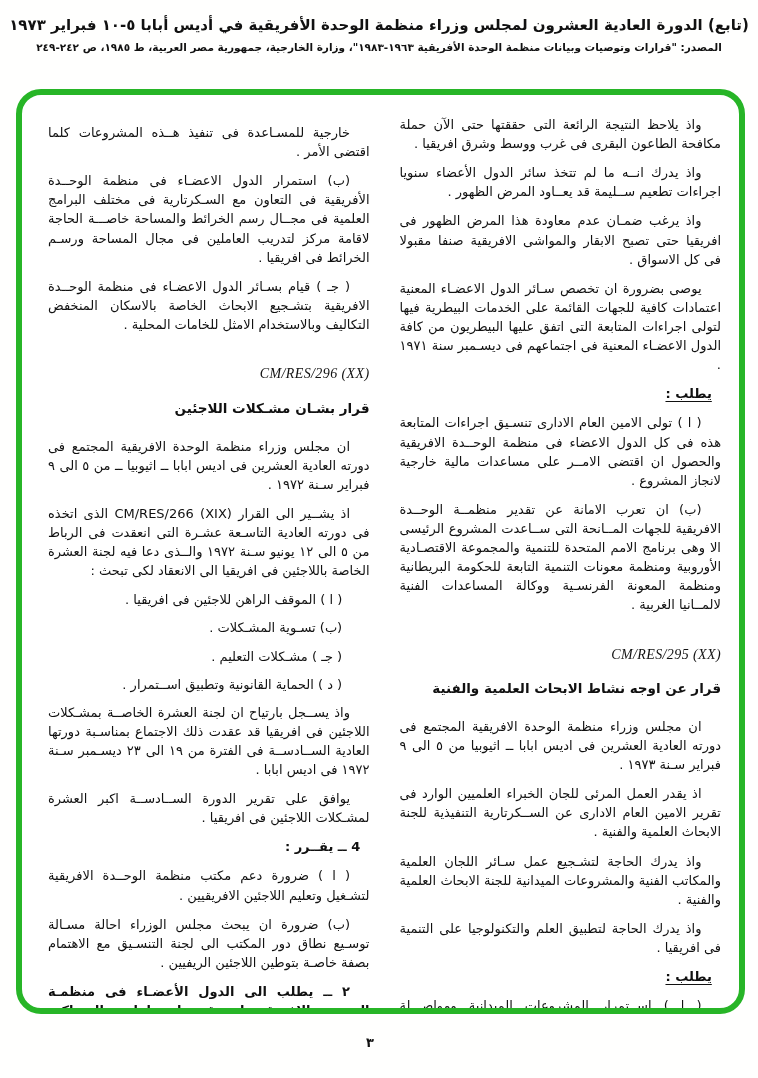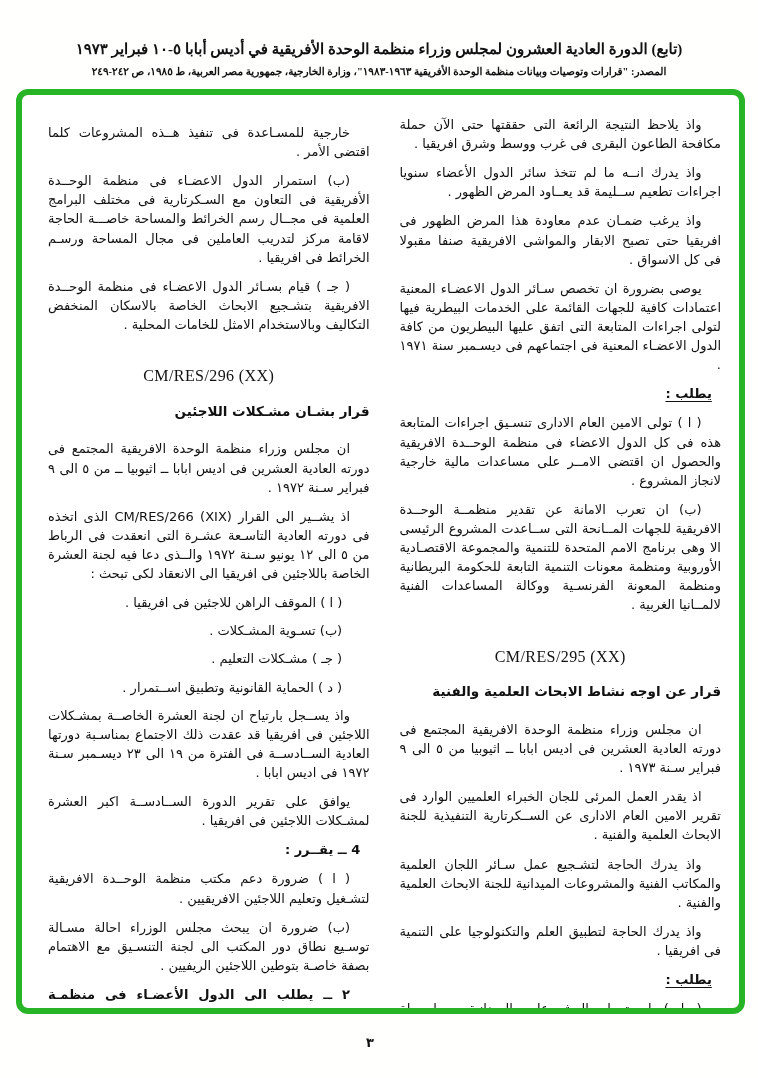--- a/index.html
+++ b/index.html
@@ -4,53 +4,54 @@
 <style>
   html,body { margin:0; padding:0; background:#ffffff; }
   .page {
     position:relative;
     width:758px; height:1078px;
     background:#fffffe;
     font-family:"DejaVu Sans", sans-serif;
     color:#111;
     overflow:hidden;
   }
-  .header { padding-top:40px; text-align:center; direction:rtl;font-family:Liberation Serif, serif; }
+  .header { padding-top:16px; text-align:center; direction:rtl; }
   .title  { font-size:15px; font-weight:bold; letter-spacing:0; }
   .source { font-size:10.5px; font-weight:bold; margin-top:7px; padding:0 14px; direction:rtl; text-align:center; }
 
   .frame {
     position:absolute; left:16px; top:89px;
     width:729px; height:925px;
     box-sizing:border-box;
     border:6px solid #27b527;
-    border-radius:12px;
+    border-radius:25px;
     padding:20px 18px 16px 26px;
     overflow:hidden;
     background:#fff;
   }
   .columns {
     display:flex; direction:rtl; gap:30px; height:100%;
   }
   .col {
     flex:1 1 0; direction:rtl; text-align:justify;
     font-size:13px; line-height:1.47;
   }
   .col-second { padding-top:8px; }
 
   .blk          { margin:0; }
   .para         { margin:0 0 10px; text-indent:1.5em; }
   .para.bold    { font-weight:bold; }
   .subhead      { font-weight:bold; margin:4px 4px 10px; padding-right:0.4em; }
   .subhead.ul   { text-decoration:underline; text-underline-offset:3px; }
   .code         {
-    direction:ltr; text-align:center;
+    direction:ltr; text-align:right;
     font-family:"Liberation Serif", serif;
-    font-size:16px; letter-spacing:0.4px;
+    font-size:14px; letter-spacing:0.4px;
     margin:30px 0 14px;
+    font-style:italic;
   }
   .heading      { font-weight:bold; font-size:13.5px; margin:0 0 18px; text-indent:0; }
   .list-item    { margin:8px 0 9px; padding-right:2.1em; text-indent:0; }
 
   .pagenum {
     position:absolute; top:1035px; left:0; right:18px;
     text-align:center;
     font-size:13px; font-weight:bold;
   }
 </style>

